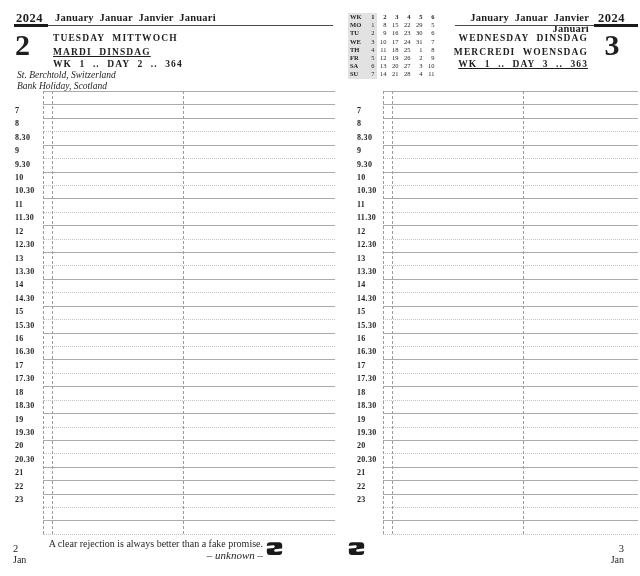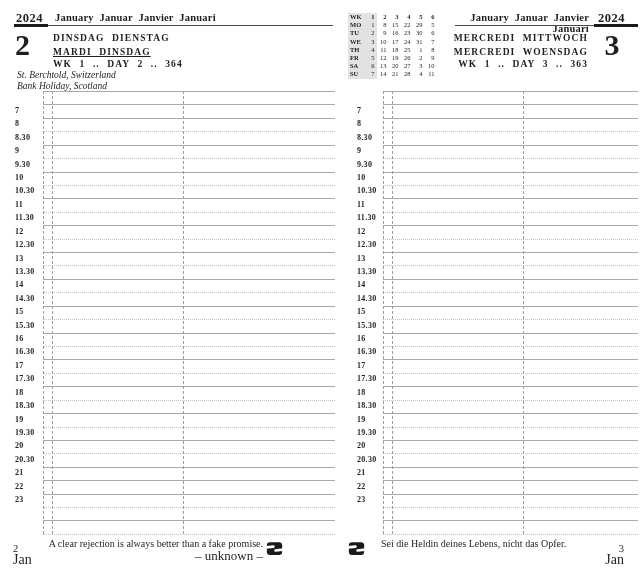--- a/index.html
+++ b/index.html
@@ -28,37 +28,37 @@
   .tlabel { position:absolute; font-size:8px; font-weight:bold; letter-spacing:.3px; line-height:1; }
   
   .cal { position:absolute; font-size:6.5px; line-height:8.2px; }
   .cal-row { display:flex; height:8.2px; }
   .cal-cell { width:12px; text-align:right; padding-right:2.5px; }
   .cal-label { width:17px; text-align:left; padding-left:2px; font-weight:bold; }
   .cal-head .cal-cell { font-weight:bold; }
   .hl { background:#e2e2e2; }
   
   .quote { font-size:10px; line-height:12px; }
-  .attrib { font-size:13px; line-height:11px; }
+  .attrib { font-size:11px; font-style:italic; line-height:11px; }
   .corner { font-size:10.5px; line-height:11px; }
-  .corner .mon { font-size:14px; }
+  .corner .mon { font-size:10px; }
   .logo { width:17px; height:17px; color:#1a1a1a; }
 </style>
 </head>
 <body>
 
 <div id="sheet">
 
   <section>
     <div class="abs year" style="left:16px; top:11px;">2024</div>
     <div class="abs months" style="left:55px; top:12px;">January Januar Janvier Januari</div>
     <div class="abs rule" style="left:16px; top:25px; width:317px;"></div>
     <div class="abs rule-heavy" style="left:14px; top:24px; width:34px;"></div>
     <div class="abs bignum" style="left:15px; top:30px;">2</div>
-    <div class="abs dayline" style="left:53px; top:33px;">DINSDAG DIENSTAG</div>
+    <div class="abs dayline" style="left:53px; top:33px;">TUESDAY MITTWOCH</div>
     <div class="abs dayline" style="left:53px; top:47px;text-decoration:underline;">MARDI DINSDAG</div>
     <div class="abs dayline" style="left:53px; top:59px;">WK 1 .. DAY 2 .. 364</div>
     <div class="abs holiday" style="left:17px; top:70px;">St. Berchtold, Switzerland</div>
     <div class="abs holiday" style="left:17px; top:81px;">Bank Holiday, Scotland</div>
 
     <div class="grid" id="l-grid" style="left:43px; top:91px; width:292px; height:443px;">
         <div class="hline sol" style="top: 0px;"></div>
         <div class="hline sol" style="top: 13.42px;"></div>
         <div class="hline sol" style="top: 26.84px;"></div>
         <div class="hline dot" style="top: 40.26px;"></div>
@@ -220,23 +220,23 @@
           <div class="cal-cell">4</div>
           <div class="cal-cell">11</div>
         </div>
       </div>
 
     <div class="abs months ralign" style="left:450px; top:12px; width:139px;">January Januar Janvier Januari</div>
     <div class="abs year" style="left:598px; top:11px;">2024</div>
     <div class="abs rule" style="left:455px; top:25px; width:183px;"></div>
     <div class="abs rule-heavy" style="left:594px; top:24px; width:44px;"></div>
     <div class="abs bignum" style="left:597px; top:30px; width:30px; text-align:center;">3</div>
-    <div class="abs dayline ralign" style="left:420px; top:33px; width:168px;">MERCREDI MITTWOCH</div>
+    <div class="abs dayline ralign" style="left:420px; top:33px; width:168px;">WEDNESDAY DINSDAG</div>
     <div class="abs dayline ralign" style="left:420px; top:47px; width:168px;">MERCREDI WOENSDAG</div>
-    <div class="abs dayline ralign" style="left:420px; top:59px; width:168px;">WK 1 .. DAY 3 .. 363</div>
+    <div class="abs dayline ralign" style="left:420px; top:59px; width:168px;text-decoration:underline;">WK 1 .. DAY 3 .. 363</div>
 
     <div class="grid" id="r-grid" style="left:383px; top:91px; width:255px; height:443px;">
         <div class="hline sol" style="top: 0px;"></div>
         <div class="hline sol" style="top: 13.42px;"></div>
         <div class="hline sol" style="top: 26.84px;"></div>
         <div class="hline dot" style="top: 40.26px;"></div>
         <div class="hline sol" style="top: 53.68px;"></div>
         <div class="hline dot" style="top: 67.1px;"></div>
         <div class="hline sol" style="top: 80.52px;"></div>
         <div class="hline dot" style="top: 93.94px;"></div>
@@ -304,21 +304,20 @@
       </div>
 
     <div class="abs" style="left:348px; top:540px;">
       <svg class="logo" viewBox="0 0 20 20" style="color: rgb(26, 26, 26);">
         <rect x="1" y="2.5" width="18" height="15" rx="3.8" fill="currentColor"></rect>
         <rect x="-3.5" y="6.6" width="13.8" height="3.1" rx="1.55" fill="#ffffff" transform="rotate(-6 5 8.2)"></rect>
         <rect x="9.6" y="10.2" width="13.8" height="3.1" rx="1.55" fill="#ffffff" transform="rotate(-6 16.5 11.8)"></rect>
       </svg>
     </div>
     <div class="abs" style="left:381px; top:538px; width:250px;">
-      <div class="quote">Sei die Heldin deines Lebens, nicht das Opfer.</div>
     </div>
     <div class="abs corner ralign" style="left:594px; top:543px; width:30px;">
       <div>3</div>
       <div class="mon">Jan</div>
     </div>
   </section>
 
 </div>
 
 </body></html>

